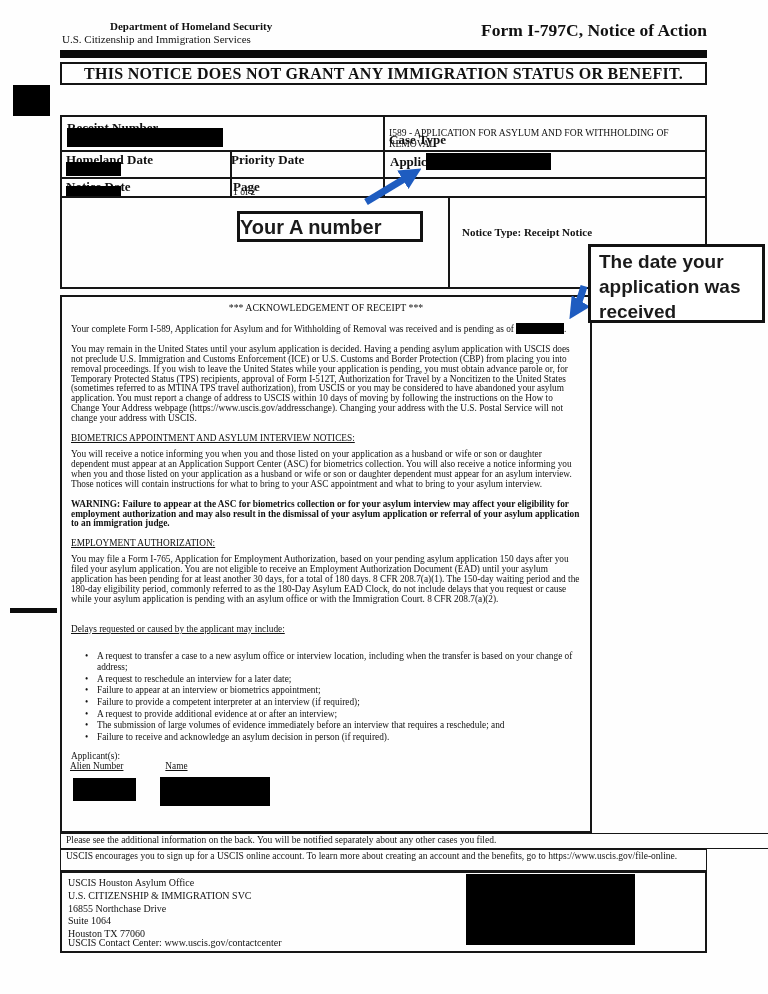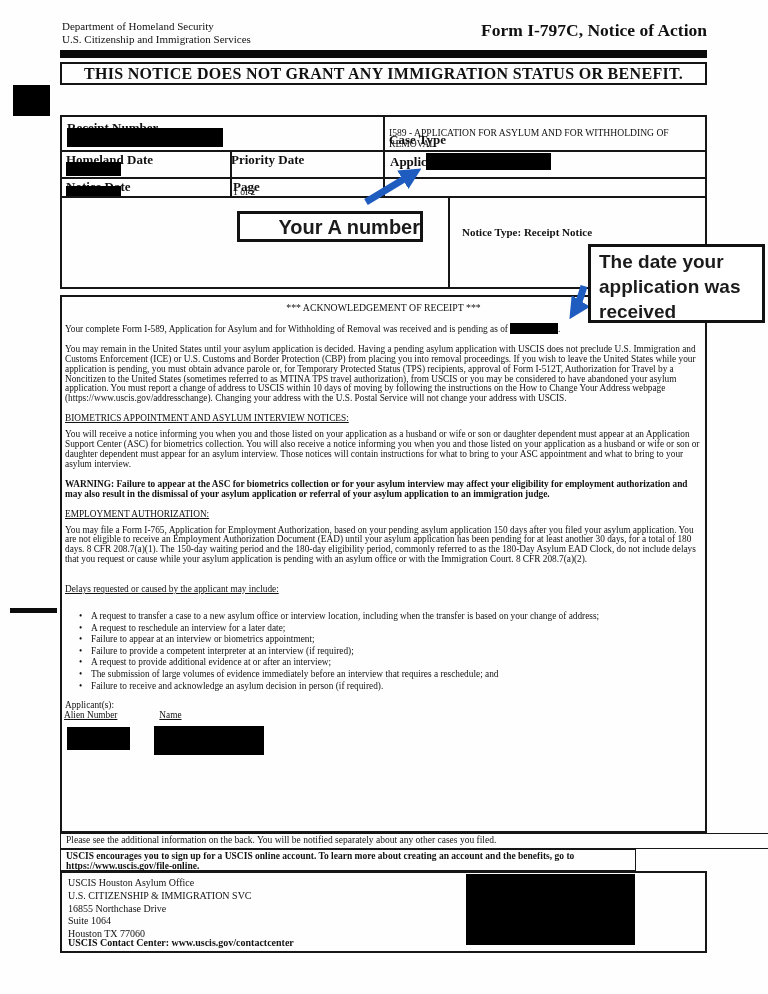--- a/index.html
+++ b/index.html
@@ -2,71 +2,71 @@
 <html><head>
 <meta charset="utf-8">
 <style>
   html,body{margin:0;padding:0;background:#ffffff;}
   .page{position:relative;width:768px;height:994px;background:#fefefe;overflow:hidden;
         font-family:"Liberation Serif",serif;color:#111;}
   .abs{position:absolute;box-sizing:border-box;}
 
   
   .agency{left:62px;top:20px;font-size:11px;line-height:12.5px;}
-  .agency .l1{font-weight:normal;}
+  .agency .l1{font-weight:bold;margin-left:48px;}
   .form-title{right:61px;top:20px;font-size:17.5px;font-weight:bold;}
   .black-bar{left:60px;top:50px;width:647px;height:8px;background:#0b0b0b;}
   .banner{left:60px;top:62px;width:647px;height:23px;border:2px solid #141414;
           text-align:center;font-weight:bold;font-size:16px;line-height:19px;letter-spacing:.3px;}
   .sq-redact{left:13px;top:85px;width:37px;height:31px;background:#000;}
   .margin-dash{left:10px;top:608px;width:47px;height:5px;background:#0c0c0c;}
 
   
   .tbl{left:60px;top:115px;width:647px;height:174px;border:2px solid #161616;}
   .tbl .cell-label{position:absolute;font-size:13px;font-weight:bold;}
   .tbl .hline{position:absolute;left:0;width:643px;height:1.5px;background:#161616;}
   .tbl .vline{position:absolute;width:1.5px;background:#161616;}
   .redact{position:absolute;background:#000;}
   .case-type-val{position:absolute;left:327px;top:11px;width:306px;font-size:9.6px;line-height:10.6px;}
   .page-val{position:absolute;left:171px;top:69px;font-size:9.6px;}
   .notice-type{position:absolute;left:400px;top:109px;font-size:11px;font-weight:bold;}
 
   
-  .body-box{left:60px;top:295px;width:647px;height:538px;border:2px solid #161616;
-            padding:2px 3px;font-size:9.3px;line-height:9.9px;text-align:left;}
+  .body-box{left:60px;top:295px;width:532px;height:538px;border:2px solid #161616;
+            padding:2px 9px;font-size:9.3px;line-height:9.9px;text-align:left;}
   .ack{text-align:center;font-size:9.8px;margin-top:4px;}
   .p{margin-top:10px;}
   .p-tight{margin-top:6px;}
   .redact-inline{display:inline-block;width:48px;height:11px;background:#000;vertical-align:-2px;margin-left:2px;}
   .h-u{margin-top:10px;text-decoration:underline;}
   .warn{font-weight:bold;}
   ul.delays{margin:16px 0 0 0;padding-left:26px;list-style:none;}
   ul.delays li{line-height:11.6px;}
   ul.delays li::before{content:"\2022";display:inline-block;width:12px;margin-left:-12px;}
   .applicants{margin-top:9px;position:relative;}
   .col-label{display:inline-block;text-decoration:underline;}
   .col1{width:93px;margin-left:-1px;}
   .rbox-row{margin-top:6px;display:flex;}
   .rbox1{width:63px;height:23px;background:#000;margin-left:2px;}
   .rbox2{width:110px;height:29px;background:#000;margin-left:24px;margin-top:-1px;}
 
   
   .rowA{left:60px;top:833px;width:749px;height:16px;border:1.5px solid #161616;
         font-size:9.5px;padding:1px 5px;}
-  .rowB{left:60px;top:849px;width:576px;height:22px;border:1.5px solid #161616;
-        font-size:9.5px;font-weight:bold;line-height:10px;padding:1px 5px;}
+  .rowB{left:60px;top:849px;width:647px;height:22px;border:1.5px solid #161616;
+        font-size:9.5px;font-weight:normal;line-height:10px;padding:1px 5px;}
   .rowC{left:60px;top:871px;width:647px;height:82px;border:2px solid #161616;font-size:10px;}
   .addr{padding:4px 0 0 6px;line-height:12.8px;}
-  .contact{position:absolute;left:6px;bottom:3px;font-weight:bold;font-size:10px;}
+  .contact{position:absolute;left:6px;bottom:3px;font-weight:normal;font-size:10px;}
   .barcode-redact{left:466px;top:874px;width:169px;height:71px;background:#000;z-index:5;}
 
   
   .callout{border:3px solid #121212;background:#fff;z-index:12;
            font-family:"Liberation Sans",sans-serif;font-weight:bold;color:#1b1b1b;}
-  .callout1{left:237px;top:211px;width:186px;height:31px;font-size:20px;line-height:26px;text-align:right;}
+  .callout1{left:237px;top:211px;width:186px;height:31px;font-size:20px;line-height:26px;text-align:left;}
   .callout2{left:588px;top:244px;width:177px;height:79px;font-size:19px;line-height:25px;padding:2px 0 0 8px;}
   .arrows{left:0;top:0;z-index:11;pointer-events:none;}
 </style>
 </head>
 <body>
 
 <div class="page">
 
   <div class="abs agency">
     <div class="l1">Department of Homeland Security</div>

